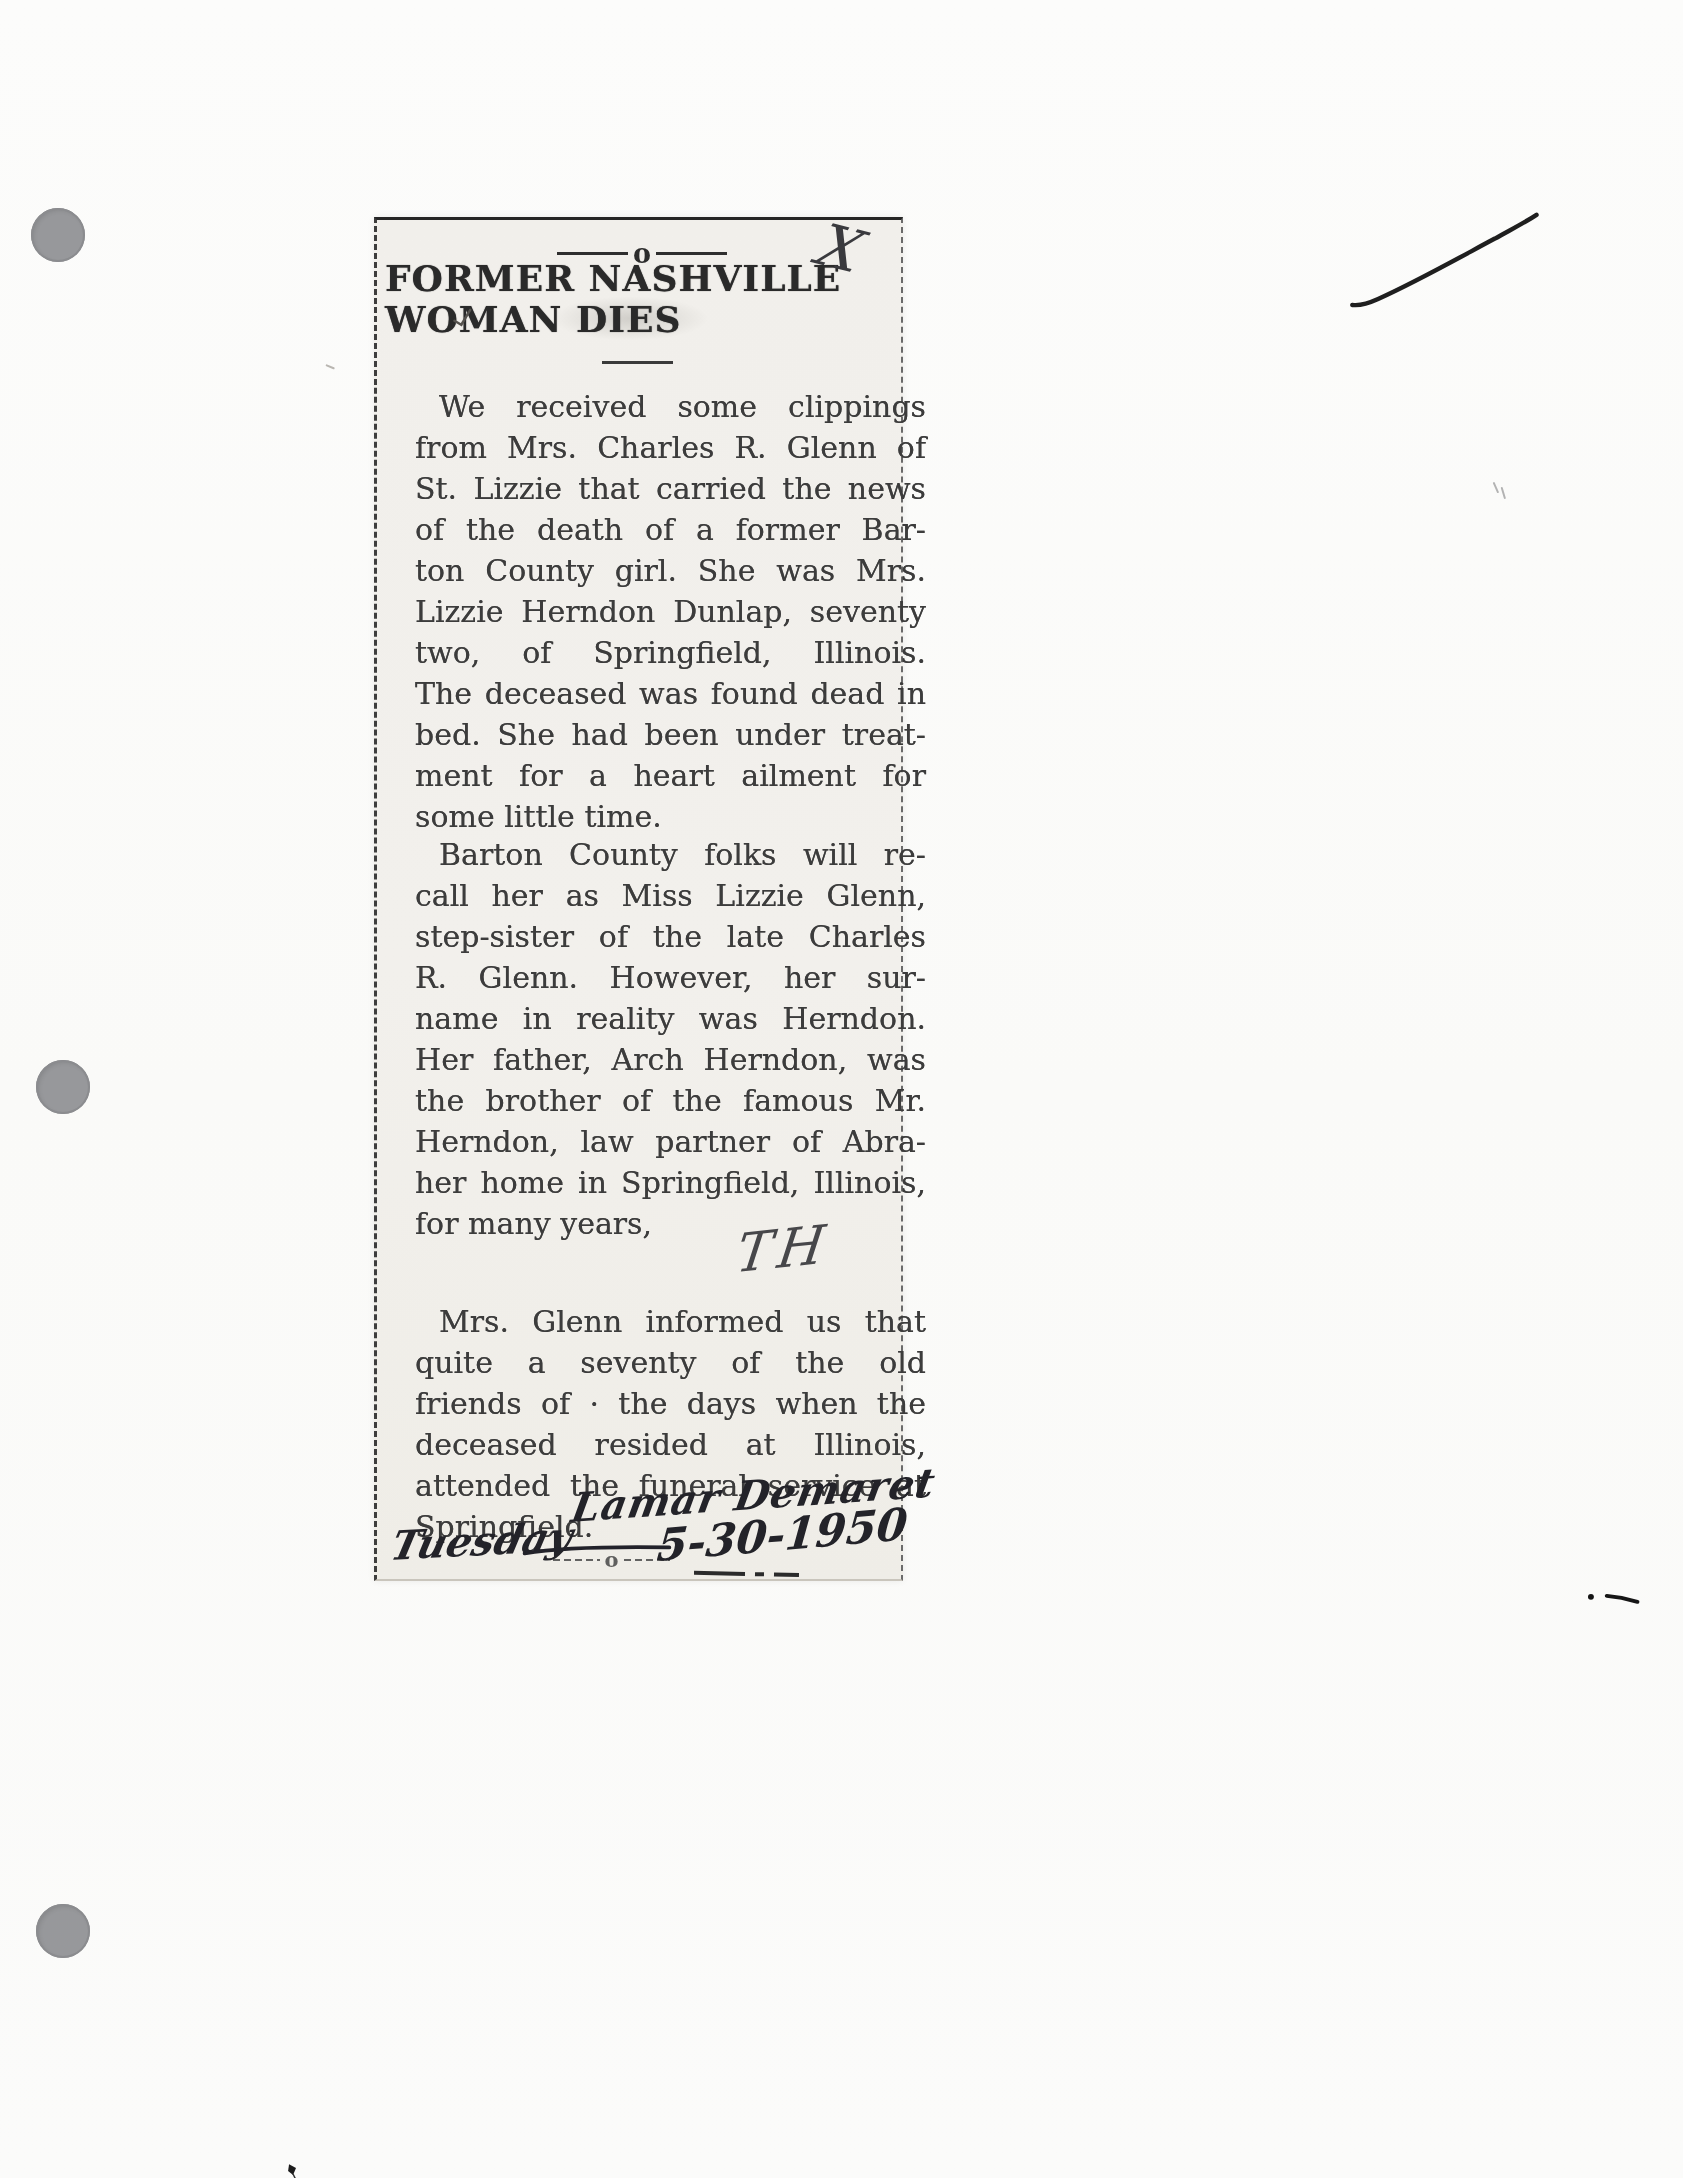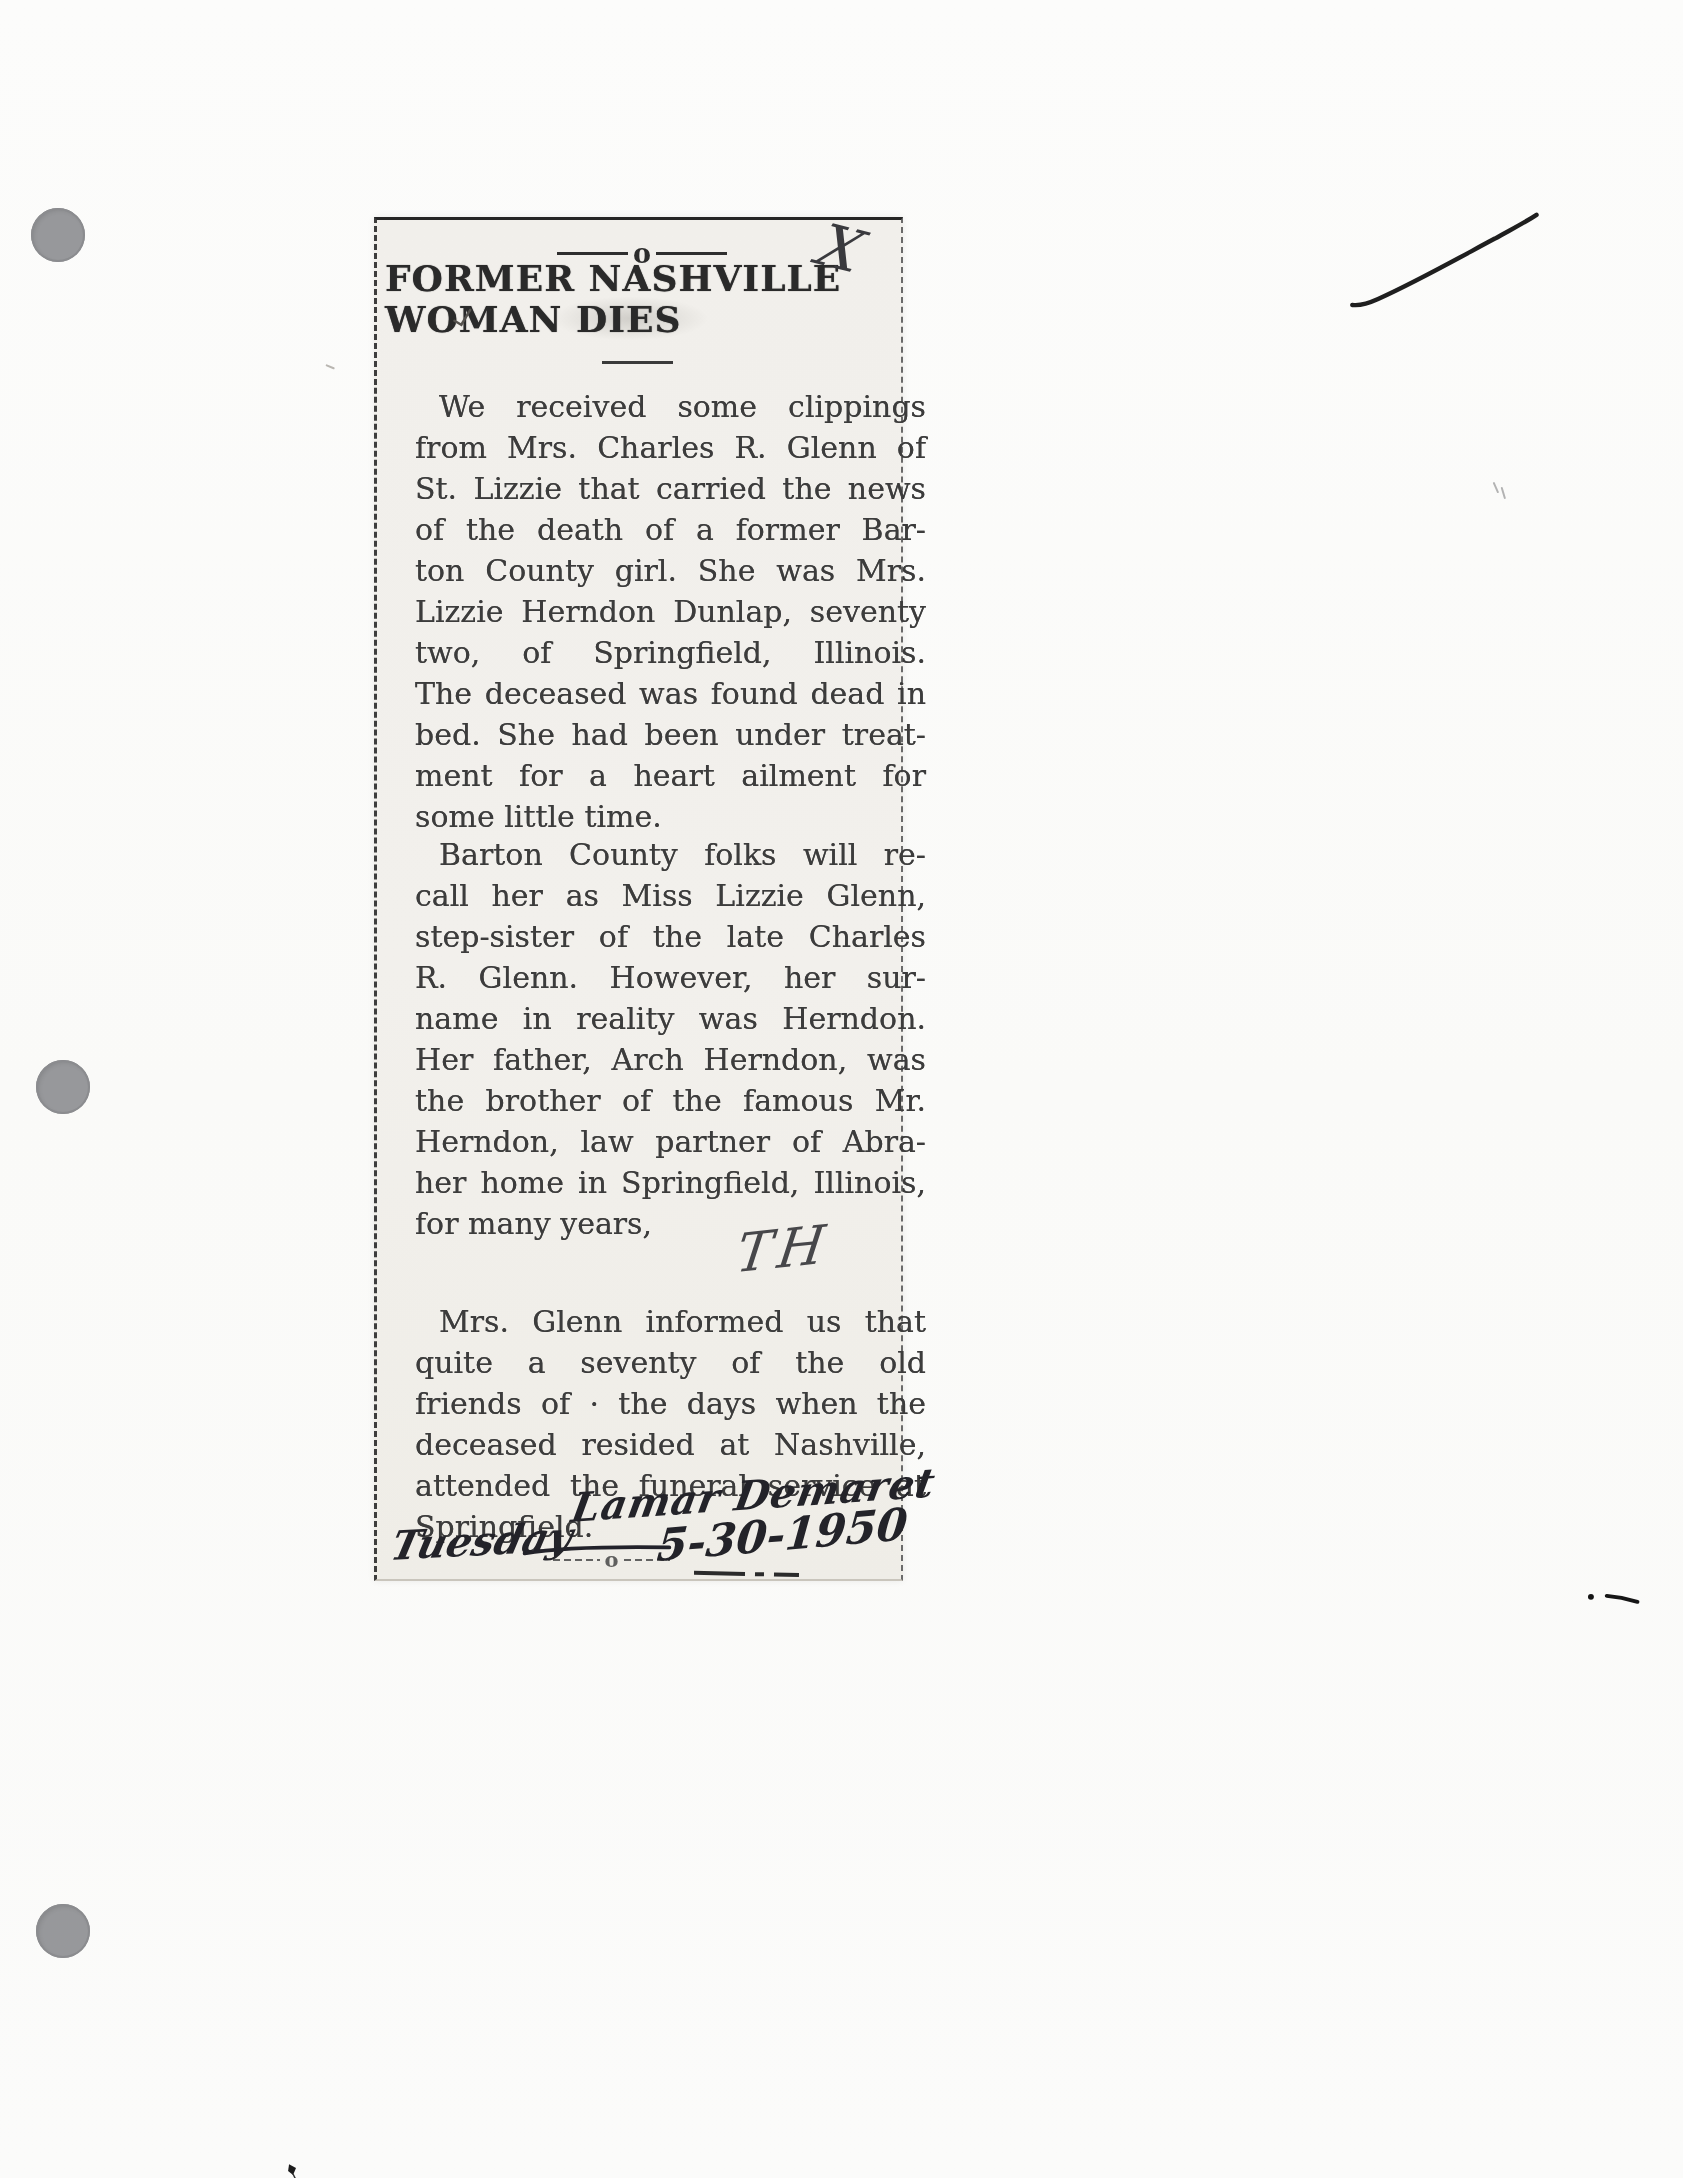--- a/index.html
+++ b/index.html
@@ -124,21 +124,21 @@
       <div class="line">the brother of the famous Mr.</div>
       <div class="line">Herndon, law partner of Abra-</div>
       <div class="line">her home in Springfield, Illinois,</div>
       <div class="line endp">for many years,</div>
     </div>
 
     <div class="para p3">
       <div class="line indent">Mrs. Glenn informed us that</div>
       <div class="line">quite a seventy of the old</div>
       <div class="line">friends of · the days when the</div>
-      <div class="line">deceased resided at Nashville,</div>
+      <div class="line">deceased resided at Illinois,</div>
       <div class="line">attended the funeral service at</div>
       <div class="line endp">Springfield.</div>
     </div>
 
     <div class="divo bottom">
       <span class="bar"></span>
       <span class="o">o</span>
       <span class="bar"></span>
     </div>
 

